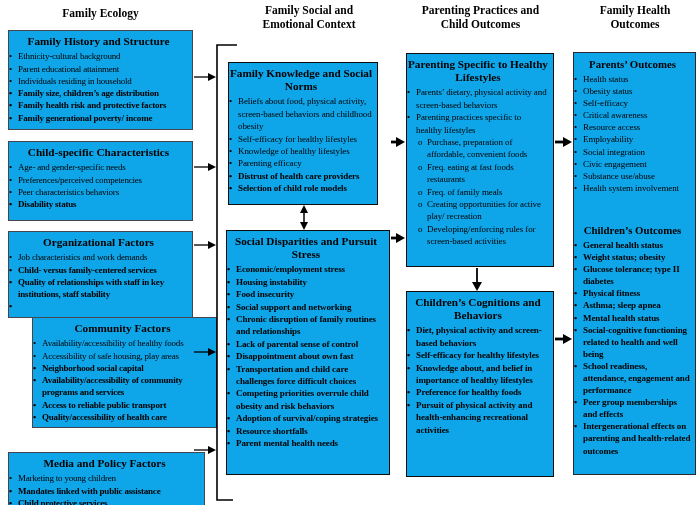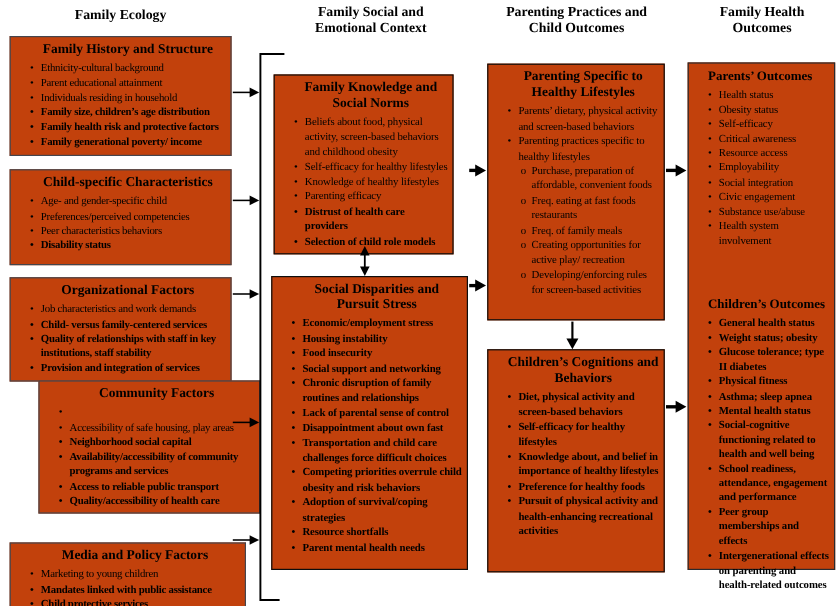--- a/index.html
+++ b/index.html
@@ -6,44 +6,44 @@
   #stage{
     position:relative;width:700px;height:505px;background:#ffffff;
     font-family:"Liberation Serif","DejaVu Serif",serif;color:#000;
     overflow:hidden;
   }
   .hdr{
     position:absolute;font-weight:bold;text-align:center;
     font-size:11.5px;line-height:13.5px;
   }
   .box{
-    position:absolute;background:#c2410c;border:1.5px solid #2a2a2e;
-    padding:3px 4px 4px 16px;box-sizing:border-box;
+    position:absolute;background:#0ea5e9;border:1.5px solid #2a2a2e;
+    padding:3px 4px 4px 0;box-sizing:border-box;
   }
   .box.gray{border:1.4px solid #45454d;}
   .box.thick{border:1.8px solid #0d0d0d;}
   .box .title{
     display:block;font-weight:bold;text-align:center;
     font-size:11.2px;line-height:13.2px;margin:1px 0 2px 0;
   }
   ul.blist{list-style:none;margin:0;padding:0;}
   ul.blist li{display:flex;align-items:flex-start;}
   ul.blist .mk{flex:none;width:9px;}
   ul.blist li.b{font-weight:bold;}
   ul.blist li.sub{padding-left:11px;}
   
   .c1 ul.blist{font-size:9px;line-height:12.3px;letter-spacing:-0.2px;}
   .c2 ul.blist{font-size:9px;line-height:12.4px;letter-spacing:-0.1px;}
   .c3 ul.blist{font-size:9px;line-height:12.4px;letter-spacing:-0.1px;}
   .c4 ul.blist{font-size:9px;line-height:12.1px;letter-spacing:-0.1px;}
   .c4 .sect-title{
-    display:block;font-weight:bold;text-align:left;
+    display:block;font-weight:bold;text-align:center;
     font-size:10.8px;line-height:13px;margin:2px 0 2px 0;
   }
-  .c4 .sect2{margin-top:42px;}
+  .c4 .sect2{margin-top:30px;}
   #arrows{position:absolute;left:0;top:0;pointer-events:none;}
 </style>
 </head>
 <body>
 
 <div id="stage">
 
   <div class="hdr" style="left:8px;top:7px;width:185px;">Family Ecology</div>
   <div class="hdr" style="left:244px;top:4px;width:130px;">Family Social and Emotional Context</div>
   <div class="hdr" style="left:412px;top:4px;width:137px;">Parenting Practices and Child Outcomes</div>
@@ -76,21 +76,21 @@
           <span class="mk">•</span>
           <span class="tx">Family generational poverty/ income</span>
         </li>
       </ul>
   </div>
   <div class="box gray c1" style="left:8px;top:141px;width:185px;min-height:80px;">
     <span class="title">Child-specific Characteristics</span>
     <ul class="blist">
         <li>
           <span class="mk">•</span>
-          <span class="tx">Age- and gender-specific child</span>
+          <span class="tx">Age- and gender-specific needs</span>
         </li>
         <li>
           <span class="mk">•</span>
           <span class="tx">Preferences/perceived competencies</span>
         </li>
         <li>
           <span class="mk">•</span>
           <span class="tx">Peer characteristics behaviors</span>
         </li>
         <li class="b">
@@ -109,29 +109,29 @@
         <li class="b">
           <span class="mk">•</span>
           <span class="tx">Child- versus family-centered services</span>
         </li>
         <li class="b">
           <span class="mk">•</span>
           <span class="tx">Quality of relationships with staff in key institutions, staff stability</span>
         </li>
         <li class="b">
           <span class="mk">•</span>
-          <span class="tx">Provision and integration of services</span>
         </li>
       </ul>
   </div>
   <div class="box gray c1" style="left:8px;top:317px;width:185px;min-height:101px;margin-left:24px;">
     <span class="title">Community Factors</span>
     <ul class="blist">
         <li>
           <span class="mk">•</span>
+          <span class="tx">Availability/accessibility of healthy foods</span>
         </li>
         <li>
           <span class="mk">•</span>
           <span class="tx">Accessibility of safe housing, play areas</span>
         </li>
         <li class="b">
           <span class="mk">•</span>
           <span class="tx">Neighborhood social capital</span>
         </li>
         <li class="b">

